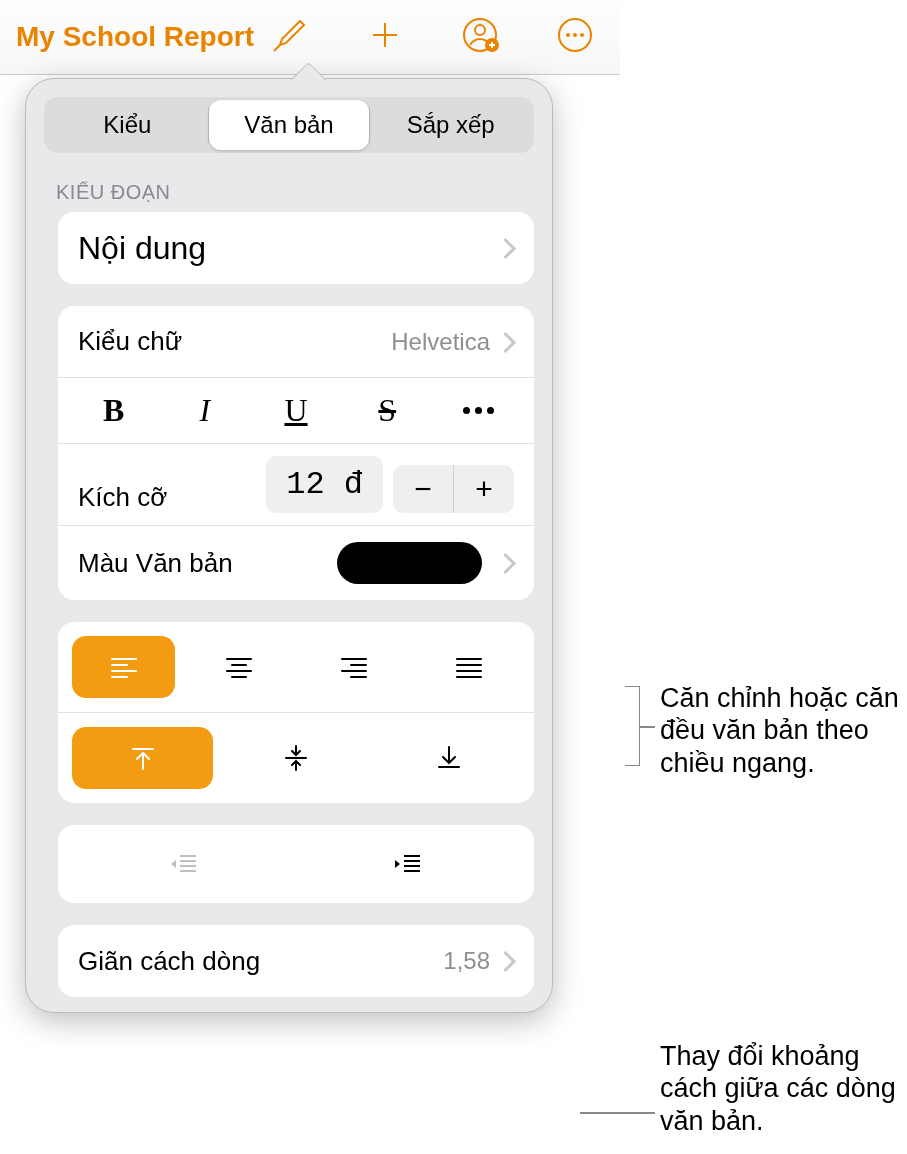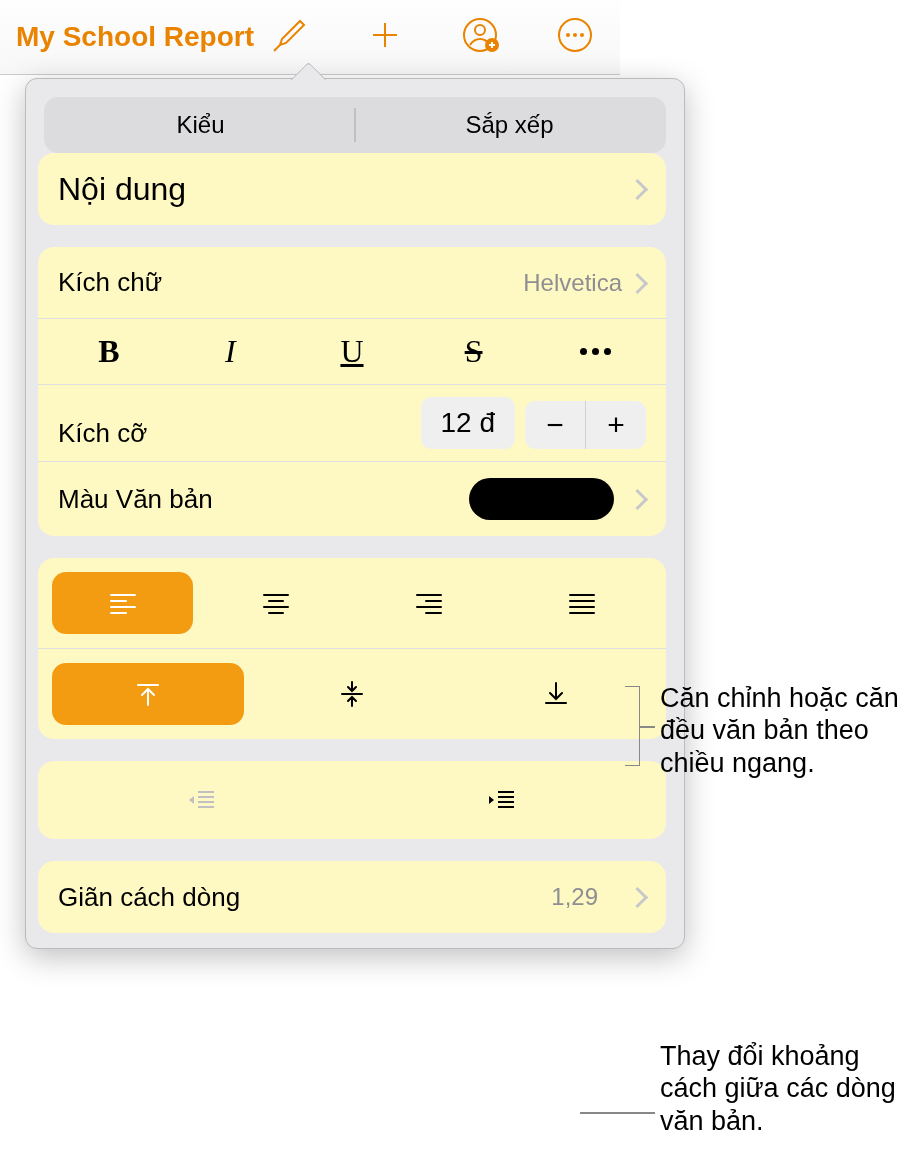--- a/index.html
+++ b/index.html
@@ -42,24 +42,24 @@
   margin-right: 15px;
 }
 .tb-icon svg { width: 40px; height: 40px; }
 .tb-icon path, .tb-icon circle, .tb-icon line, .tb-icon ellipse { stroke: #e98300; stroke-width: 2; fill: none; }
 .tb-icon .filled { fill: #e98300; stroke: none; }
 
 .popover {
   position: absolute;
   top: 78px;
   left: 25px;
-  width: 660px;
+  width: 528px;
   background: #e9e9eb;
   border: 1px solid #bbb;
-  border-radius: 12px;
+  border-radius: 29px;
   box-shadow: 0 8px 30px rgba(0,0,0,0.25);
   padding: 15px 0;
 }
 .popover::before {
   content: '';
   position: absolute;
   top: -12px;
   left: 270px;
   width: 24px; height: 24px;
   background: #e9e9eb;
@@ -94,23 +94,23 @@
   background: #c0c0c2;
   margin: 8px 0;
 }
 .section-label {
   font-size: 20px;
   color: #8a8a8e;
   letter-spacing: 0.5px;
   margin: 28px 30px 8px 30px;
 }
 .card {
-  background: #fef9c3;
+  background: #ffffff;
   border-radius: 16px;
-  margin: 0 18px 22px 12px;
+  margin: 0 18px 22px 32px;
   overflow: hidden;
 }
 .row {
   display: flex;
   align-items: center;
   padding: 16px 20px;
   min-height: 72px;
   border-bottom: 1px solid #e0e0e0;
   position: relative;
 }
@@ -172,22 +172,23 @@
 .size-row {
   display: flex;
   align-items: flex-end;
   padding: 12px 20px;
   border-bottom: 1px solid #e0e0e0;
 }
 .size-value {
   background: #efefef;
   border-radius: 10px;
   padding: 10px 20px;
-  font-size: 28px;
+  font-size: 32px;
   margin-right: 10px;
+  font-family: Liberation Mono, monospace;
 }
 .stepper {
   display: flex;
   background: #efefef;
   border-radius: 10px;
   overflow: hidden;
 }
 .stepper div {
   width: 60px;
   height: 48px;
@@ -231,21 +232,20 @@
 .indent-btn {
   flex: 1;
   height: 50px;
   display: flex;
   align-items: center;
   justify-content: center;
 }
 .indent-btn svg { width: 32px; height: 28px; }
 .row.last-fade {
   border-bottom: none;
-  gap: 24px;
 }
 
 .callout {
   position: absolute;
   font-size: 27px;
   color: #000;
   line-height: 1.2;
 }
 .callout-line {
   position: absolute;
@@ -299,34 +299,36 @@
           </svg>
       </span>
     </div>
   </div>
 
   <div class="popover">
 
     <div class="seg-control">
       <div class="seg-item">Kiểu</div>
       <div class="seg-div"></div>
+      <div class="seg-item active">Văn bản</div>
       <div class="seg-div"></div>
       <div class="seg-item">Sắp xếp</div>
     </div>
 
+    <div class="section-label">KIỂU ĐOẠN</div>
     <div class="card">
       <div class="row">
         <span class="row-label big">Nội dung</span>
         <span class="chevron"></span>
       </div>
     </div>
 
     <div class="card">
       <div class="row">
-        <span class="row-label">Kích chữ</span>
+        <span class="row-label">Kiểu chữ</span>
         <span class="row-value">Helvetica</span>
         <span class="chevron"></span>
       </div>
       <div class="style-row">
         <div class="style-btn" style="font-weight:bold">B</div>
         <div class="style-btn italic">I</div>
         <div class="style-btn uline">U</div>
         <div class="style-btn strike">S</div>
         <div class="style-btn">
           <div class="more-dots">
@@ -430,21 +432,21 @@
               <line x1="12" y1="21" x2="28" y2="21" stroke="#000" stroke-width="2"></line>
               <path d="M3 10 L8 14 L3 18 Z" fill="#000"></path>
             </svg>
         </div>
       </div>
     </div>
 
     <div class="card" style="margin-bottom:0">
       <div class="row last-fade">
         <span class="row-label">Giãn cách dòng</span>
-        <span class="row-value">1,29</span>
+        <span class="row-value">1,58</span>
         <span class="chevron"></span>
       </div>
     </div>
 
   </div>
 </div>
 
 <div class="bracket" style="left:625px; top:686px; height:80px;"></div>
 <div class="callout-line" style="left:640px; top:726px; width:15px; height:1.5px;"></div>
 <div class="callout" style="left:660px; top:682px; width:250px;">Căn chỉnh hoặc căn đều văn bản theo chiều ngang.</div>

